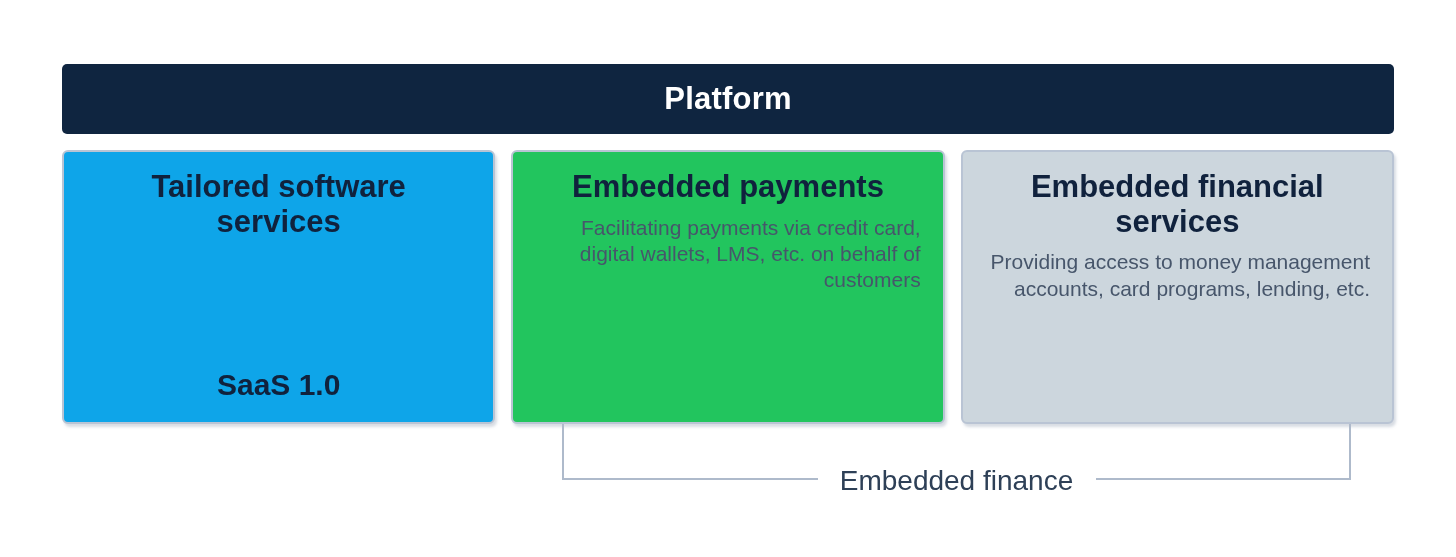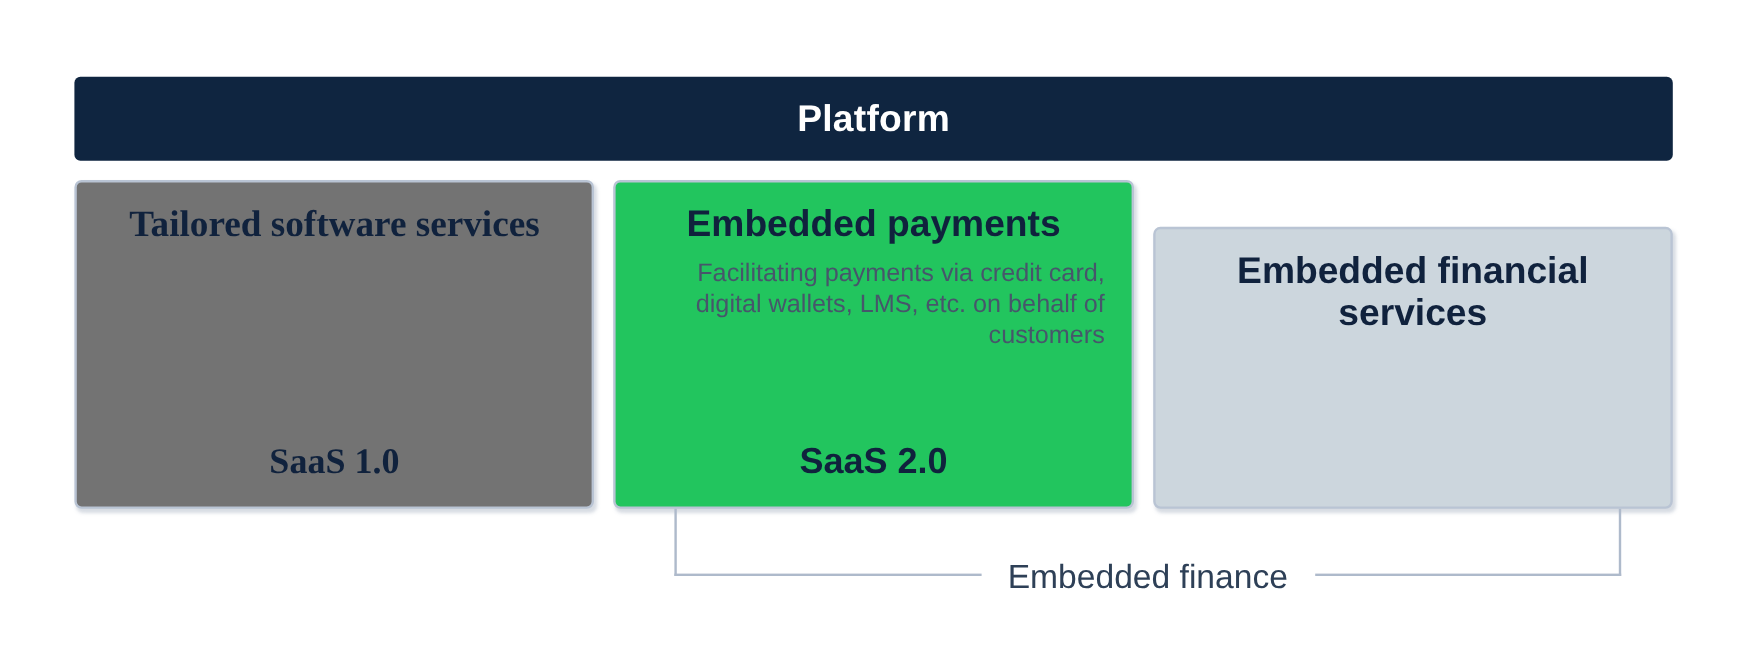--- a/index.html
+++ b/index.html
@@ -54,23 +54,23 @@
   }
   .card {
     flex: 1 1 0;
     border: 2px solid #b9c4d4;
     border-radius: 6px;
     box-sizing: border-box;
     position: relative;
     padding: 18px 22px 0 22px;
     box-shadow: 2px 3px 3px rgba(140,155,175,0.35);
   }
-  .card-1 { background: #737373; font-family: Liberation Serif, serif; }
+  .card-1 { background: #0ea5e9; }
   .card-2 { background: #22c55e; }
-  .card-3 { background: #ccd6dd; margin-top: 39px; }
+  .card-3 { background: #ccd6dd; }
 
   .card-title {
     text-align: center;
     color: #10223d;
     font-size: 31px;
     font-weight: bold;
     line-height: 1.12;
     margin: 0;
   }
   .card-desc {
@@ -155,25 +155,25 @@
 
     <div class="card card-1">
       <div class="card-title">Tailored software services</div>
 
       <div class="card-tier">SaaS 1.0</div>
     </div>
 
     <div class="card card-2">
       <div class="card-title">Embedded payments</div>
       <div class="card-desc">Facilitating payments via credit card, digital wallets, LMS, etc. on behalf of customers</div>
-      <div class="card-tier">SaaS 2.0</div>
     </div>
 
     <div class="card card-3">
       <div class="card-title">Embedded financial services</div>
+      <div class="card-desc">Providing access to money management accounts, card programs, lending, etc.</div>
     </div>
 
   </div>
 
   <div class="bracket">
     <div class="bracket-line bracket-left"></div>
     <div class="bracket-line bracket-right"></div>
     <div class="bracket-line bracket-bottom-l"></div>
     <div class="bracket-line bracket-bottom-r"></div>
     <span class="bracket-label">Embedded finance</span>

